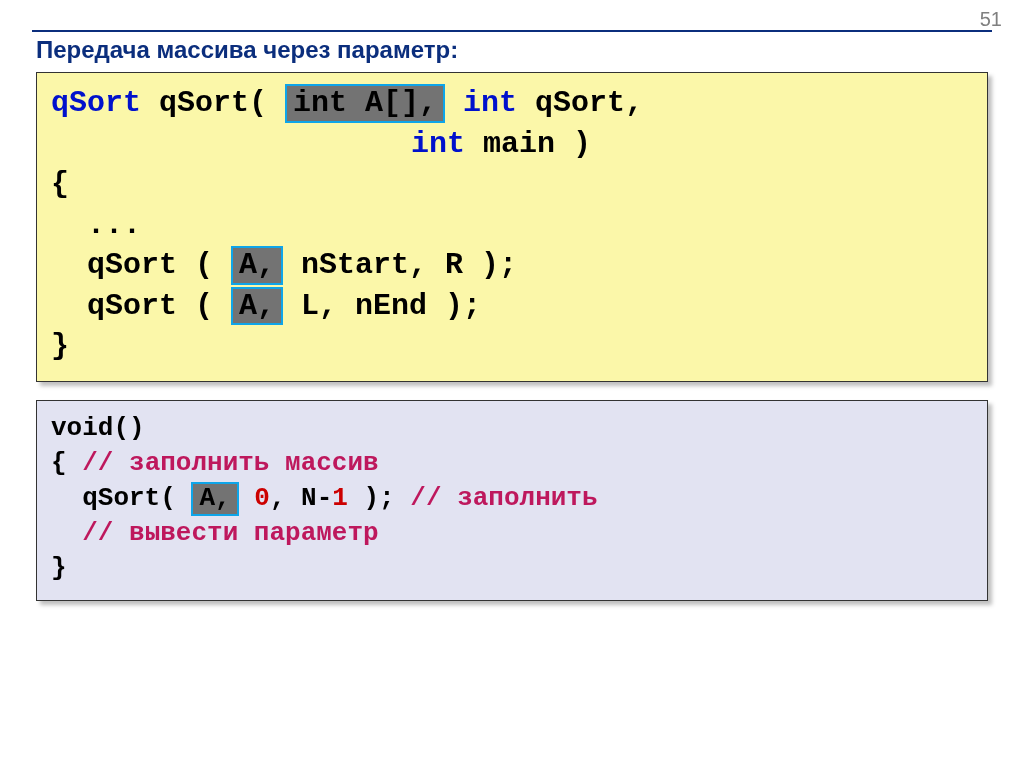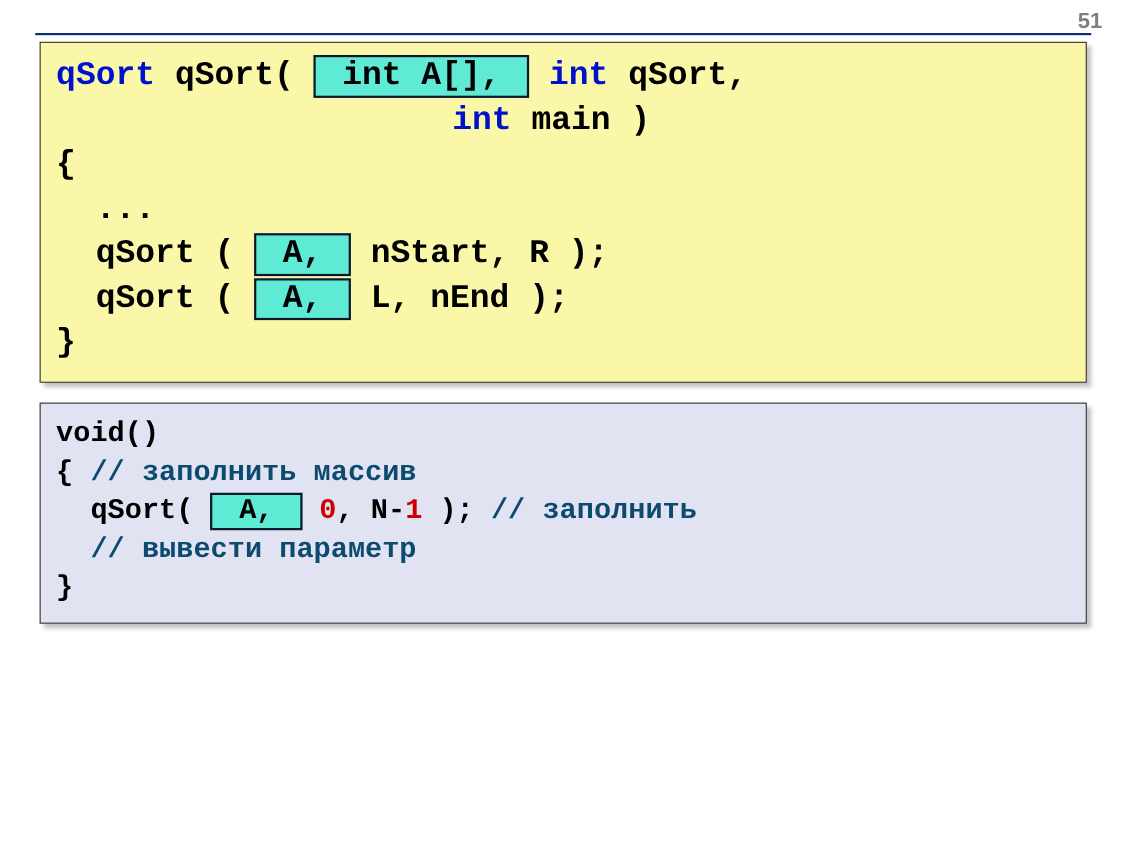--- a/index.html
+++ b/index.html
@@ -14,21 +14,21 @@
   .slide {
     padding: 30px 32px 0 32px;
     box-sizing: border-box;
   }
   .page-num {
     position: absolute;
     top: 8px;
     right: 22px;
     color: #808080;
     font-size: 20px;
-    font-weight: bold;
+    font-weight: normal;
     text-align: center;
   }
   .title {
     font-size: 36px;
     font-weight: bold;
     color: #000;
     margin: 10px 0 6px 0;
   }
   .hr {
     border-top: 2px solid #0b2e7d;
@@ -50,40 +50,41 @@
     line-height: 1.35;
     font-weight: bold;
     margin: 6px 4px 18px 4px;
     position: relative;
     white-space: pre;
   }
   .box-yellow { background: #fbf7a9; }
   .box-blue   { background: #e2e3f2; font-size: 26px; }
 
   .kw-blue  { color: #0011cc; }
-  .kw-green { color: #0c4a6e; }
+  .kw-green { color: #be185d; }
   .kw-red   { color: #cc0000; }
   .plain    { color: #000; }
 
   .hl {
-    border: 2px solid #0f172a;
-    background: #5eead4;
-    padding: 0 24px;
+    border: 2px solid #0ea5e9;
+    background: #737373;
+    padding: 0 6px;
     display: inline-block;
     line-height: 1.15;
   }
 </style>
 </head>
 <body>
 
 <div class="slide">
 
   <div class="page-num">51</div>
 
   <div class="hr"></div>
+  <div class="subtitle">Передача массива через параметр:</div>
 
   <div class="code-box box-yellow"><span class="kw-blue">qSort</span><span class="plain"> qSort( </span><span class="hl plain">int A[],</span><span class="plain"> </span><span class="kw-blue">int</span><span class="plain"> qSort,</span>
 <span class="plain">                    </span><span class="kw-blue">int</span><span class="plain"> main )</span>
 <span class="plain">{</span>
 <span class="plain">  ...</span>
 <span class="plain">  qSort ( </span><span class="hl plain">A,</span><span class="plain"> nStart, R );</span>
 <span class="plain">  qSort ( </span><span class="hl plain">A,</span><span class="plain"> L, nEnd );</span>
 <span class="plain">}</span></div>
 
   <div class="code-box box-blue"><span class="plain">void()</span>

